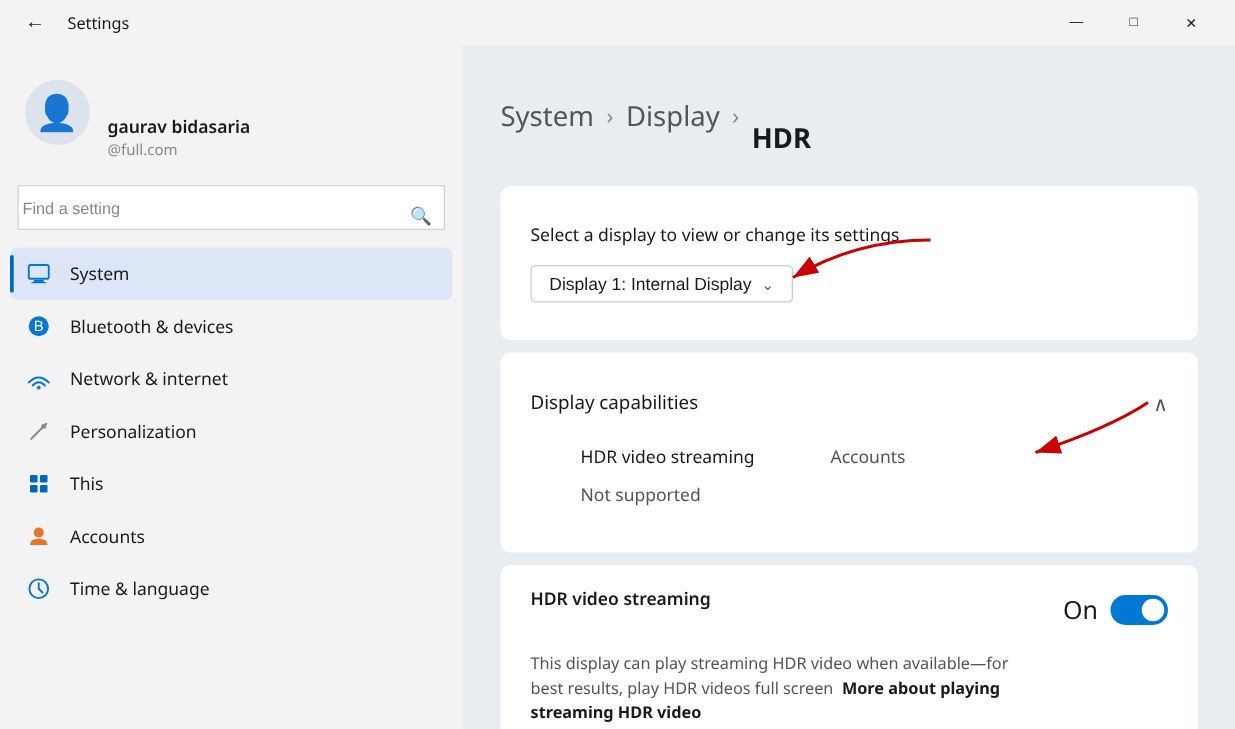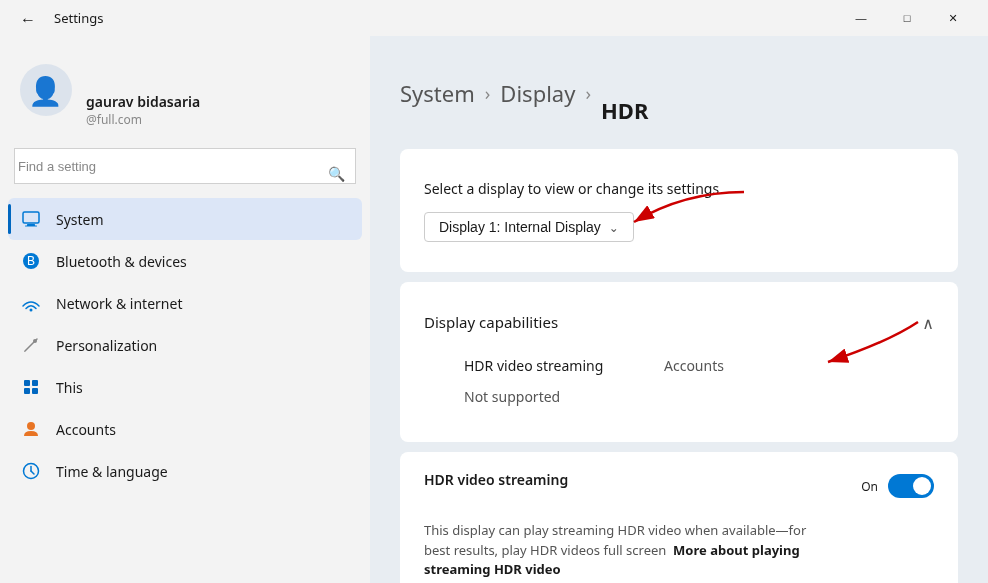--- a/index.html
+++ b/index.html
@@ -300,21 +300,21 @@
       color: #1a1a1a;
     }
     .hdr-right {
       display: flex;
       align-items: center;
       gap: 10px;
       flex-shrink: 0;
       margin-top: 4px;
     }
     .toggle-label {
-      font-size: 12px;
+      font-size: 20px;
       color: #1a1a1a;
       margin-left: 12px;
     }
     .toggle {
       width: 46px;
       height: 24px;
       background: #0078d4;
       border-radius: 12px;
       position: relative;
       cursor: pointer;

